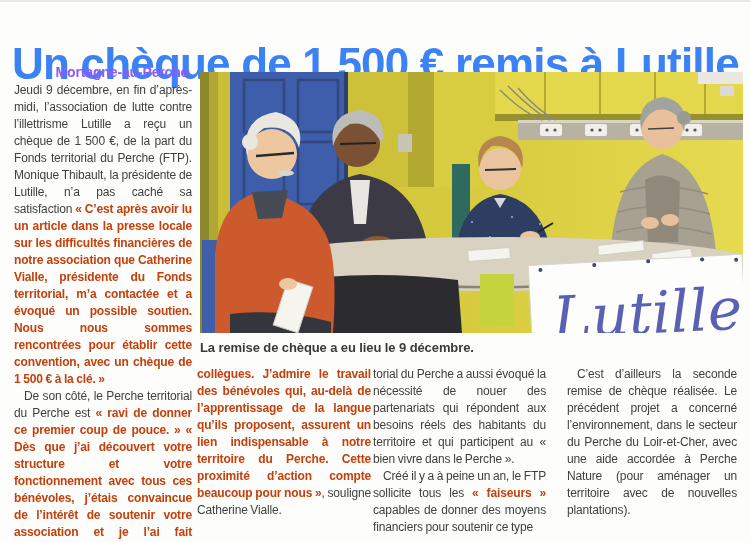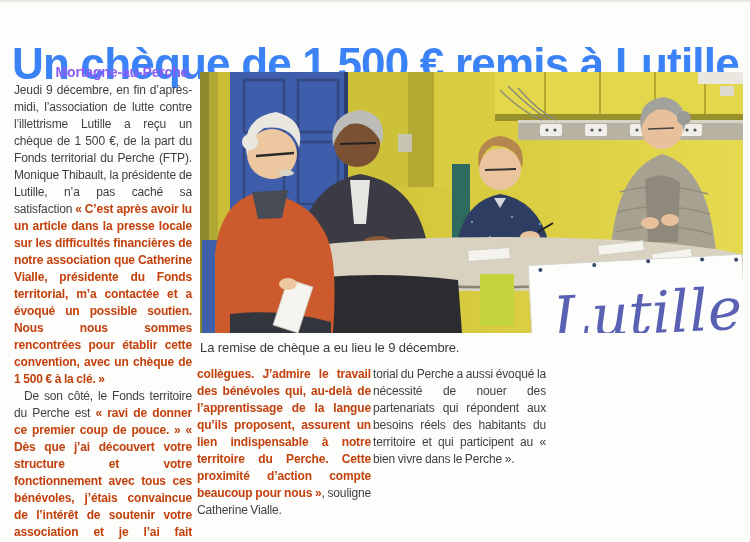--- a/index.html
+++ b/index.html
@@ -28,35 +28,35 @@
   .dateline{
     color:#8b5cf6;font-weight:bold;font-size:14px;line-height:19px;
     text-indent:20px;text-align:right;
   }
   .photo{
     position:absolute;left:200px;top:72px;width:543px;height:261px;
     overflow:hidden;background:#d6c93e;
   }
   .caption{
     position:absolute;left:200px;top:340px;width:543px;
-    font-size:13px;font-weight:normal;color:#3a3a3a;letter-spacing:-0.1px;
+    font-size:13px;font-weight:bold;color:#3a3a3a;letter-spacing:-0.1px;
   }
   .pagetopline{position:absolute;left:0;top:0;width:750px;height:2px;background:#e7e7e4;}
 </style>
 </head>
 <body>
 
 <div class="pagetopline"></div>
 
 <h1 class="headline">Un chèque de 1 500 € remis à Lutille</h1>
 
 <div class="col col1">
   <div class="dateline">Mortagne-au-Perche.</div>
   <p><span>Jeudi 9 décembre, en fin d’après-midi, l’association de lutte contre l’illettrisme Lutille a reçu un chèque de 1 500 €, de la part du Fonds territorial du Perche (FTP). Monique Thibault, la présidente de Lutille, n’a pas caché sa satisfaction </span><b>« C’est après avoir lu un article dans la presse locale sur les difficultés financières de notre association que Catherine Vialle, présidente du Fonds territorial, m’a contactée et a évoqué un possible soutien. Nous nous sommes rencontrées pour établir cette convention, avec un chèque de 1 500 € à la clé. »</b></p>
-  <p class="indent"><span>De son côté, le Fonds territoire du Perche est </span><b>« ravi de donner ce premier coup de pouce. » « Dès que j’ai découvert votre structure et votre fonctionnement avec tous ces bénévoles, j’étais convaincue de l’intérêt de soutenir votre association et je l’ai fait partager à mes</b></p>
+  <p class="indent"><span>De son côté, le Perche territorial du Perche est </span><b>« ravi de donner ce premier coup de pouce. » « Dès que j’ai découvert votre structure et votre fonctionnement avec tous ces bénévoles, j’étais convaincue de l’intérêt de soutenir votre association et je l’ai fait partager à mes</b></p>
 </div>
 
 <div class="photo">
   <svg width="543" height="261" viewBox="0 0 543 261">
     <defs>
       <linearGradient id="wallg" x1="0" y1="0" x2="1" y2="0">
         <stop offset="0" stop-color="#c9bd35"></stop>
         <stop offset="0.55" stop-color="#d9cc40"></stop>
         <stop offset="1" stop-color="#e6da50"></stop>
       </linearGradient>
@@ -212,16 +212,18 @@
 </div>
 
 <div class="caption">La remise de chèque a eu lieu le 9 décembre.</div>
 
 <div class="col col2">
   <p><b>collègues. J’admire le travail des bénévoles qui, au-delà de l’apprentissage de la langue qu’ils proposent, assurent un lien indispensable à notre territoire du Perche. Cette proximité d’action compte beaucoup pour nous »</b><span>, souligne Catherine Vialle.</span></p>
 </div>
 
 <div class="col col3">
   <p>torial du Perche a aussi évoqué la nécessité de nouer des partenariats qui répondent aux besoins réels des habitants du territoire et qui participent au « bien vivre dans le Perche ».</p>
+  <p class="indent"><span>Créé il y a à peine un an, le FTP sollicite tous les </span><b>« faiseurs »</b><span> capables de donner des moyens financiers pour soutenir ce type</span></p>
 </div>
 
 <div class="col col4">
+  <p class="indent">C’est d’ailleurs la seconde remise de chèque réalisée. Le précédent projet a concerné l’environnement, dans le secteur du Perche du Loir-et-Cher, avec une aide accordée à Perche Nature (pour aménager un territoire avec de nouvelles plantations).</p>
 </div>
 
 </body></html>

